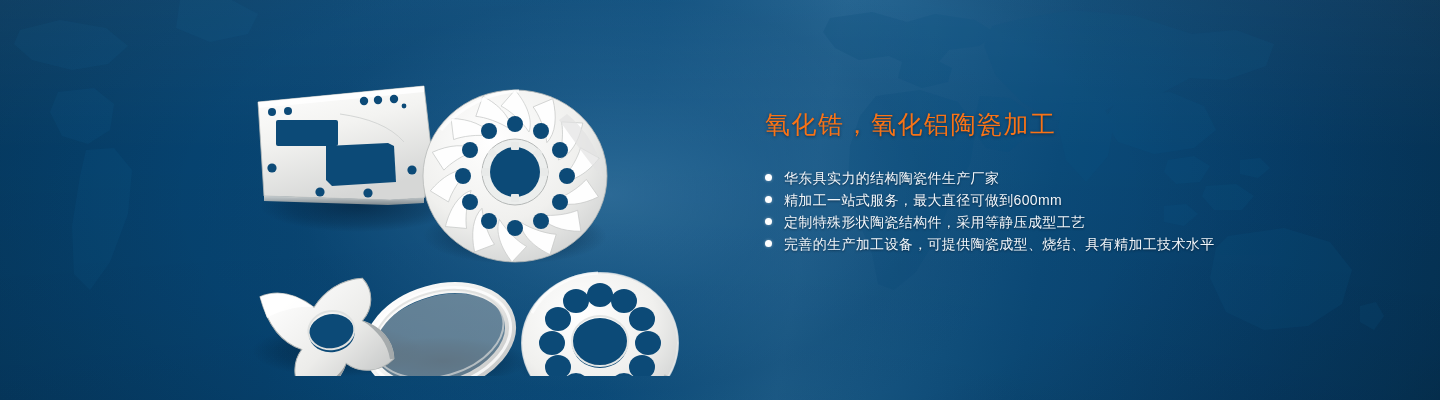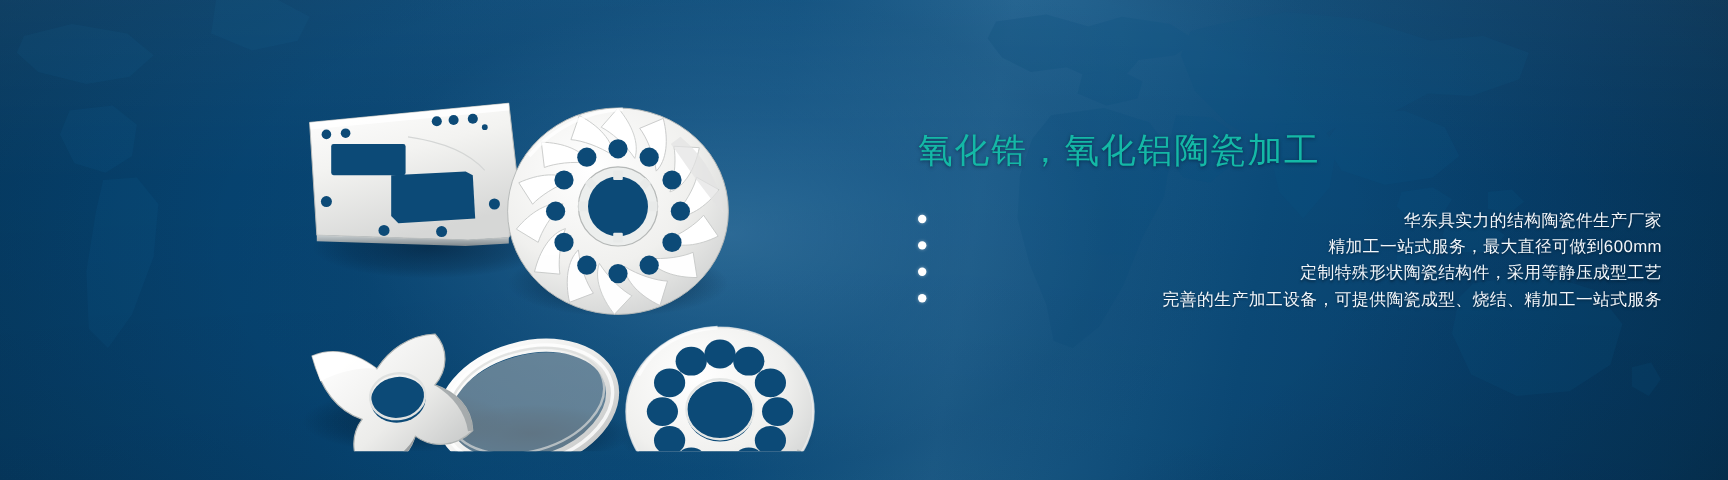--- a/index.html
+++ b/index.html
@@ -58,39 +58,38 @@
   }
   .parts svg{display:block;width:100%;height:100%;}
 
   
   .copy{
     position:absolute;left:765px;top:108px;
     width:620px;
   }
   .headline{
     margin:0;
-    font-size:29px;
+    font-size:25px;
     font-weight:400;
     letter-spacing:1.5px;
-    color:#14b8a6;
+    color:#f97316;
     line-height:1.3;
     text-shadow:0 1px 3px rgba(0,16,34,.55);
     white-space:nowrap;
   }
   .bullets{
     list-style:none;
     margin:26px 0 0 0;
     padding:0;
   }
   .bullet{
     display:flex;
     align-items:center;
     height:22px;
     margin:0 0 0px 0;
-    justify-content:space-between;
   }
   .dot{
     flex:0 0 auto;
     width:7px;height:7px;
     border-radius:50%;
     background:#ffffff;
     margin-right:12px;
     box-shadow:0 0 3px rgba(255,255,255,.45);
   }
   .btext{
@@ -328,19 +327,19 @@
         <span class="btext">精加工一站式服务，最大直径可做到600mm</span>
       </li>
 
       <li class="bullet">
         <span class="dot"></span>
         <span class="btext">定制特殊形状陶瓷结构件，采用等静压成型工艺</span>
       </li>
 
       <li class="bullet">
         <span class="dot"></span>
-        <span class="btext">完善的生产加工设备，可提供陶瓷成型、烧结、精加工一站式服务</span>
+        <span class="btext">完善的生产加工设备，可提供陶瓷成型、烧结、具有精加工技术水平</span>
       </li>
 
     </ul>
   </div>
 
 </div>
 
 </body></html>

